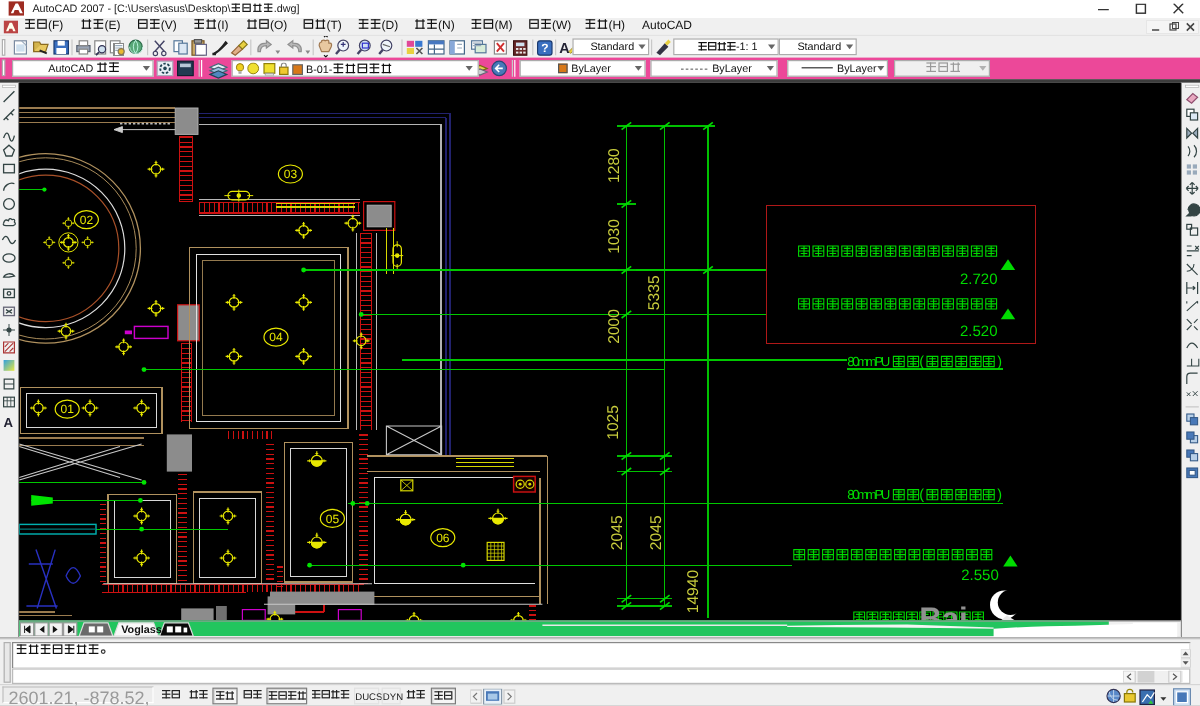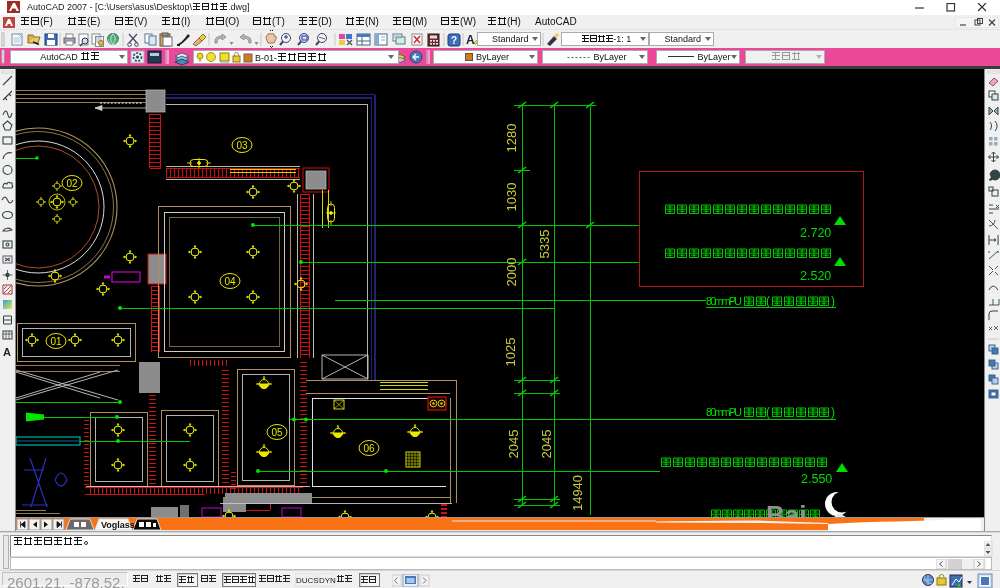--- a/index.html
+++ b/index.html
@@ -31,26 +31,26 @@
 #tbdark{left:0;top:66px;width:1000px;height:3px;background:#3c3c3c;}
 .combo{position:absolute;height:14px;background:#fff;border:1px solid #ababab;font-size:9px;color:#111;line-height:12px;text-align:center;}
 .combo .arr{position:absolute;right:2px;top:4px;width:6px;height:4px;}
 .arr:before{content:"";position:absolute;border:3px solid transparent;border-top:4px solid #666;left:0;top:0;}
 
 #lstrip{left:0;top:69px;width:16px;height:462px;background:#f0f0f0;border-right:1px solid #8a8a8a;}
 #rstrip{left:984px;top:69px;width:16px;height:462px;background:#f0f0f0;border-left:1px solid #8a8a8a;}
 
 #cv{left:16px;top:69px;width:968px;height:448px;background:#000;}
 
-#tabs{left:16px;top:517px;width:908px;height:14px;background:#f97316;padding-left:16px;}
+#tabs{left:16px;top:517px;width:908px;height:14px;background:#22c55e;padding-left:16px;}
 
 #cmd{left:0;top:531px;width:1000px;height:39px;background:#f0f0f0;}
 
 #status{left:0;top:570px;width:1000px;height:18px;background:#f0f0f0;border-top:1px solid #d5d5d5;font-size:9px;color:#222;}
-.sbtn{position:absolute;top:2px;height:14px;line-height:13px;}
+.sbtn{position:absolute;top:2px;height:14px;line-height:13px;text-align:center;}
 .s,.s2,.s3{display:inline-block;width:7px;height:7px;margin:0 0.5px;}
 .s{background:linear-gradient(currentColor,currentColor) 0 0/100% 1px no-repeat,linear-gradient(currentColor,currentColor) 0 45%/100% 1px no-repeat,linear-gradient(currentColor,currentColor) 0 100%/100% 1px no-repeat,linear-gradient(currentColor,currentColor) 45% 0/1px 100% no-repeat;}
 .s2{border:1px solid currentColor;background:linear-gradient(currentColor,currentColor) 0 45%/100% 1px no-repeat;}
 .s3{background:linear-gradient(currentColor,currentColor) 0 15%/100% 1px no-repeat,linear-gradient(currentColor,currentColor) 0 100%/100% 1px no-repeat,linear-gradient(currentColor,currentColor) 20% 0/1px 100% no-repeat,linear-gradient(currentColor,currentColor) 80% 0/1px 100% no-repeat;}
 .pressed{border:1px solid #7a7a7a;background:#f6f6f6;box-shadow:inset 1px 1px 1px #d0d0d0;}
 .flatb{border:1px solid #e2e2e2;}
 </style>
 </head>
 <body>
 <div id="app">

